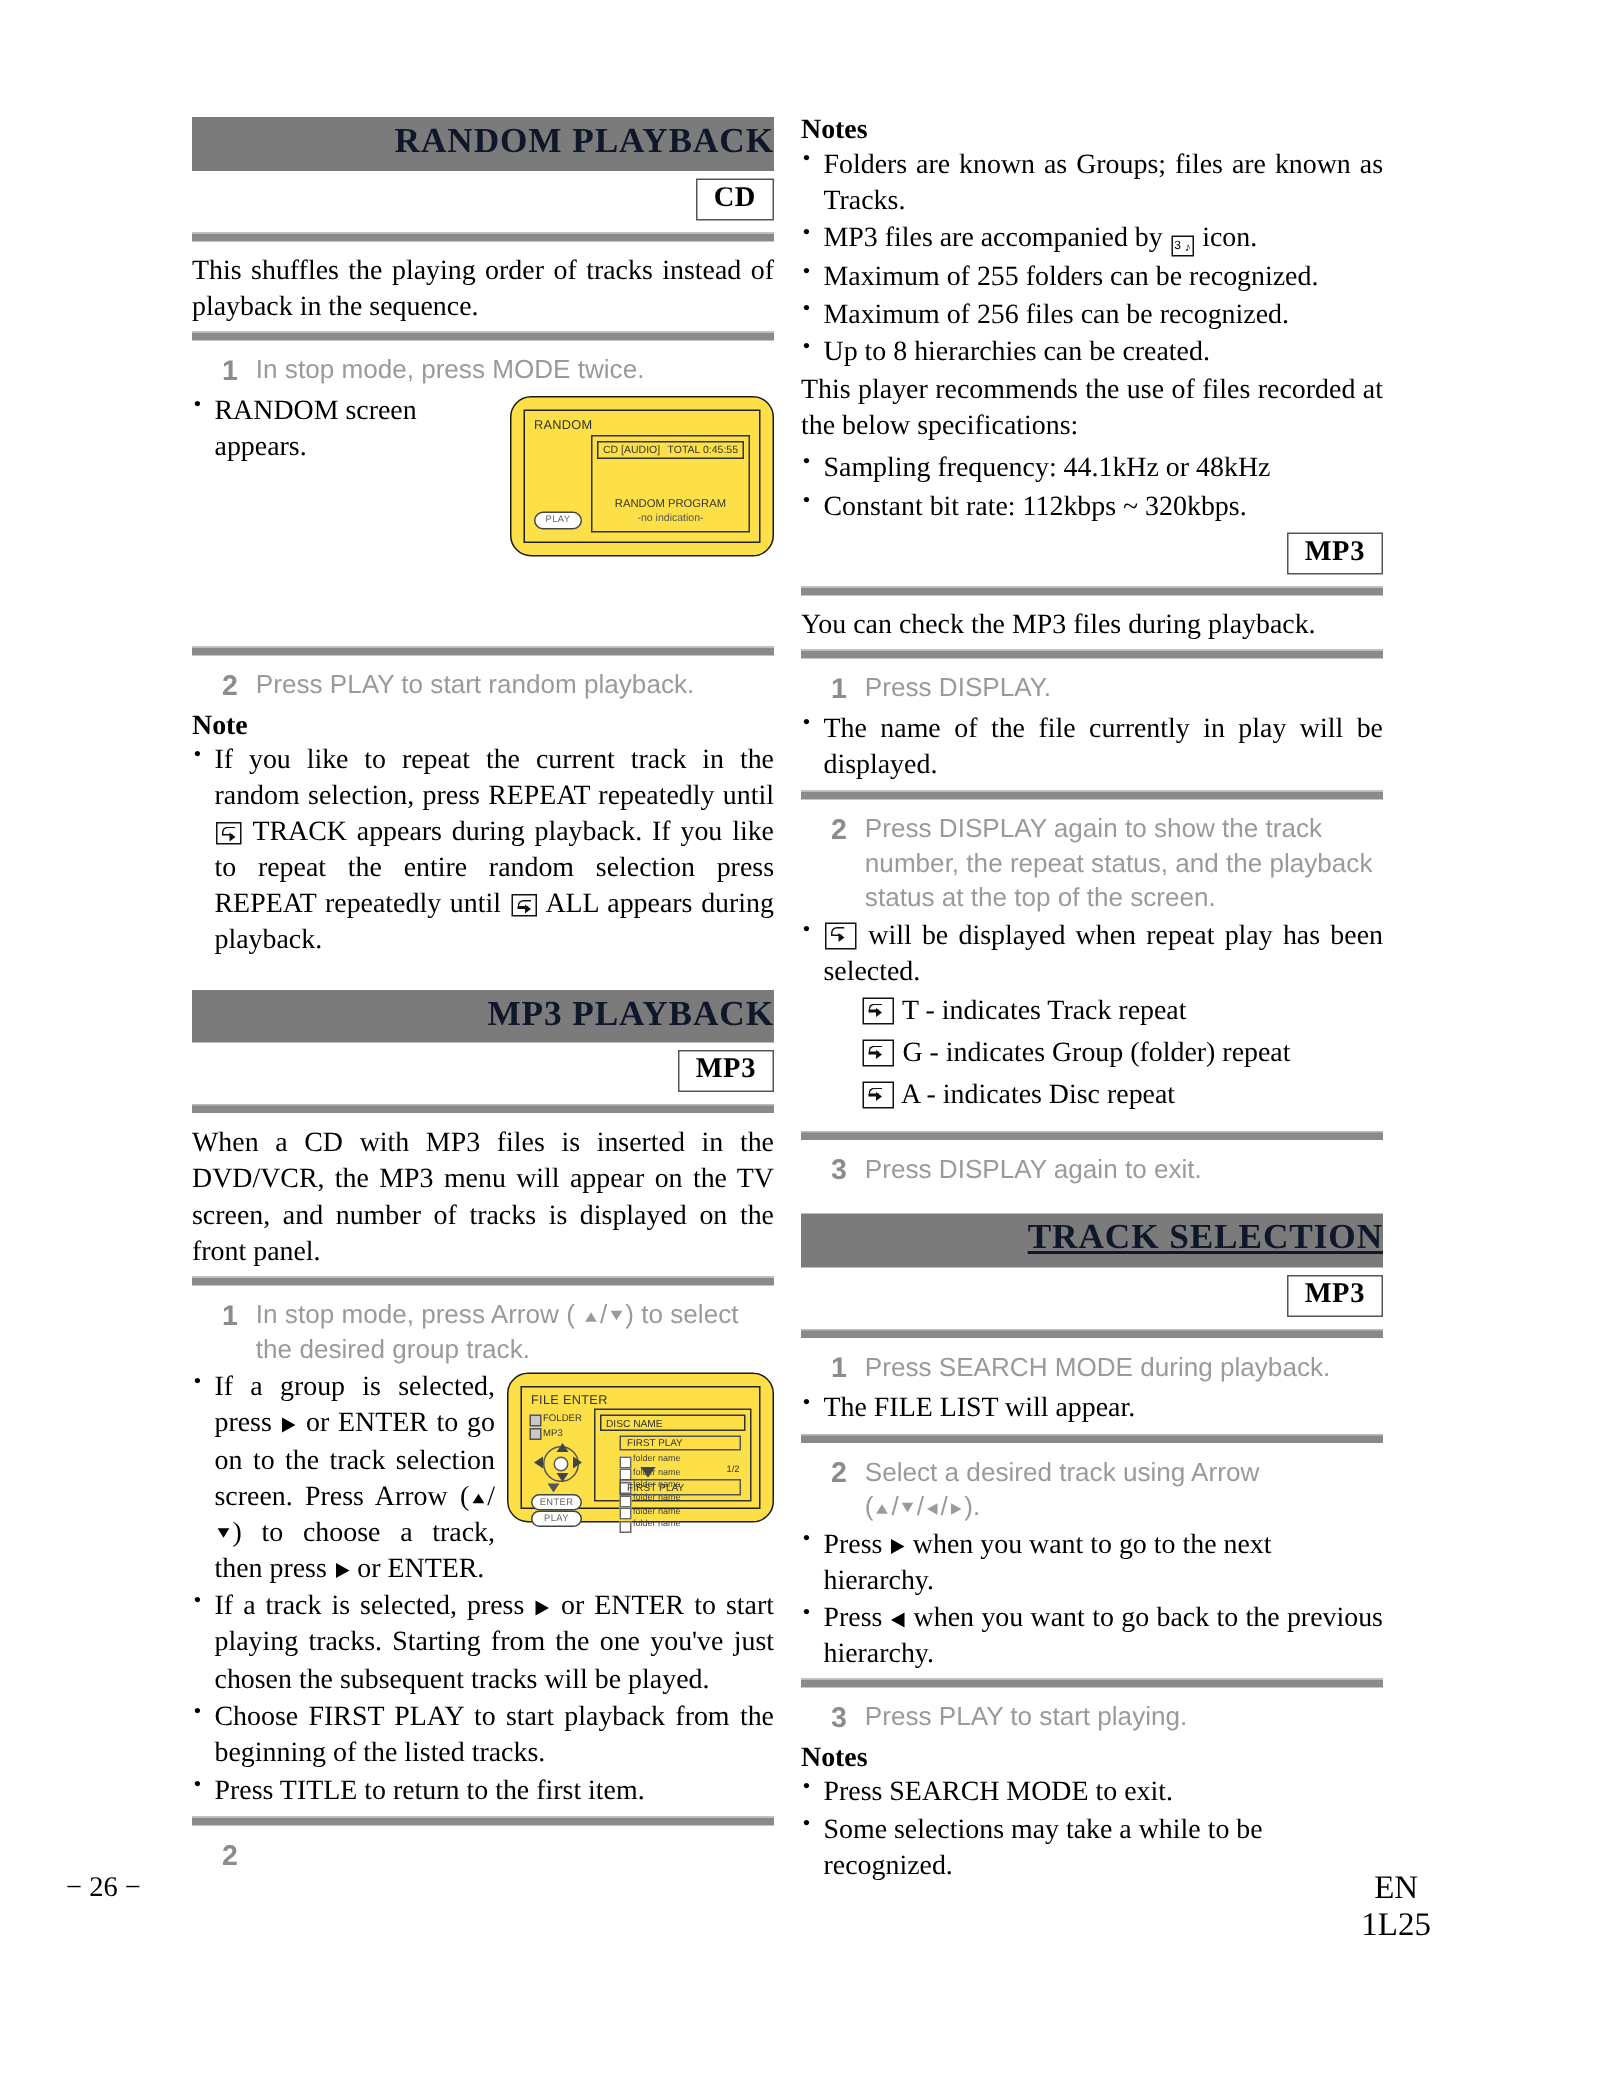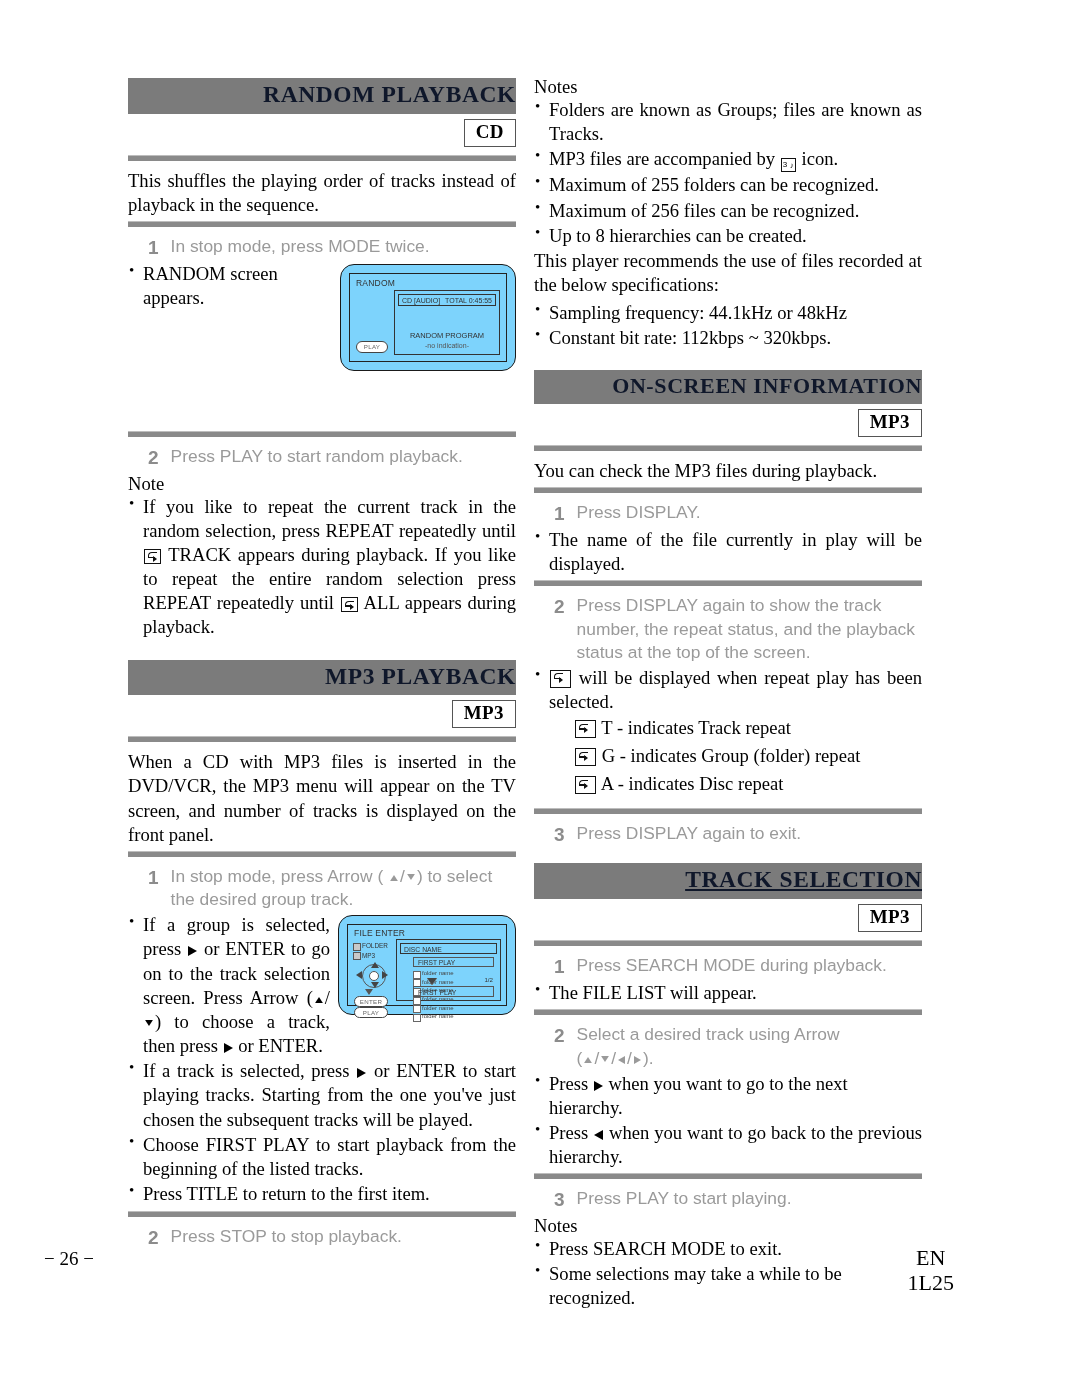--- a/index.html
+++ b/index.html
@@ -77,21 +77,21 @@
   .step .num{
     font-weight:bold;
     color:#8c8c8c;
     font-size:19px;
     flex:0 0 auto;
     font-family:"Liberation Sans", sans-serif;
   }
   .step .txt{flex:1 1 auto;}
 
   .note-h{
-    font-weight:normal;font-size:18.6px;margin:2px 0 0 0;
+    font-weight:bold;font-size:18.6px;margin:2px 0 0 0;
     font-family:"Liberation Serif", serif;
   }
 
   ul.bl{margin:0;padding:0;list-style:none;}
   ul.bl > li{
     position:relative;
     padding-left:15px;
     font-size:18.6px;
     line-height:1.30;
     text-align:justify;
@@ -105,21 +105,21 @@
   }
 
   
   .wrapbox{overflow:hidden;}
   .tv-right{float:right;margin:2px 0 2px 8px;}
 
   
   .tv{
     border:1.6px solid #1a1a1a;
     border-radius:14px;
-    background:#7dd3fc;
+    background:#fde047;
     box-sizing:border-box;
     position:relative;
   }
   .tv-inner{
     position:absolute;left:8px;top:8px;right:8px;bottom:8px;
     border:1.3px solid #222;
     box-sizing:border-box;
   }
   .tvlabel{
     position:absolute;
@@ -454,21 +454,20 @@
           <span>or ENTER to start playing tracks. Starting from the one you've just chosen the subsequent tracks will be played.</span>
         </li>
         <li>Choose FIRST PLAY to start playback from the beginning of the listed tracks.</li>
         <li class="nj">Press TITLE to return to the first item.</li>
       </ul>
     </div>
 
     <div class="rule"></div>
     <div class="step">
       <span class="num">2</span>
-      <span class="txt">Press STOP to stop playback.</span>
     </div>
   </div>
 
   <div class="col col-right">
 
     <div class="note-h" style="margin-top:-2px;">Notes</div>
     <ul class="bl">
       <li>Folders are known as Groups; files are known as Tracks.</li>
       <li class="nj"><span>MP3 files are accompanied by</span>
         <span class="icn-mp3">3<span class="note">♪</span></span>
@@ -477,21 +476,20 @@
       <li class="nj">Maximum of 255 folders can be recognized.</li>
       <li class="nj">Maximum of 256 files can be recognized.</li>
       <li class="nj">Up to 8 hierarchies can be created.</li>
     </ul>
     <p class="body-txt" style="margin-top:0;">This player recommends the use of files recorded at the below specifications:</p>
     <ul class="bl">
       <li class="nj">Sampling frequency: 44.1kHz or 48kHz</li>
       <li class="nj">Constant bit rate: 112kbps ~ 320kbps.</li>
     </ul>
 
-    <div class="sec-bar small" style="margin-top:19px;">ON-SCREEN INFORMATION</div>
     <div class="badge-row">
       <span class="badge">MP3</span>
     </div>
     <div class="rule"></div>
 
     <p class="body-txt nj">You can check the MP3 files during playback.</p>
 
     <div class="rule"></div>
 
     <div class="step">

